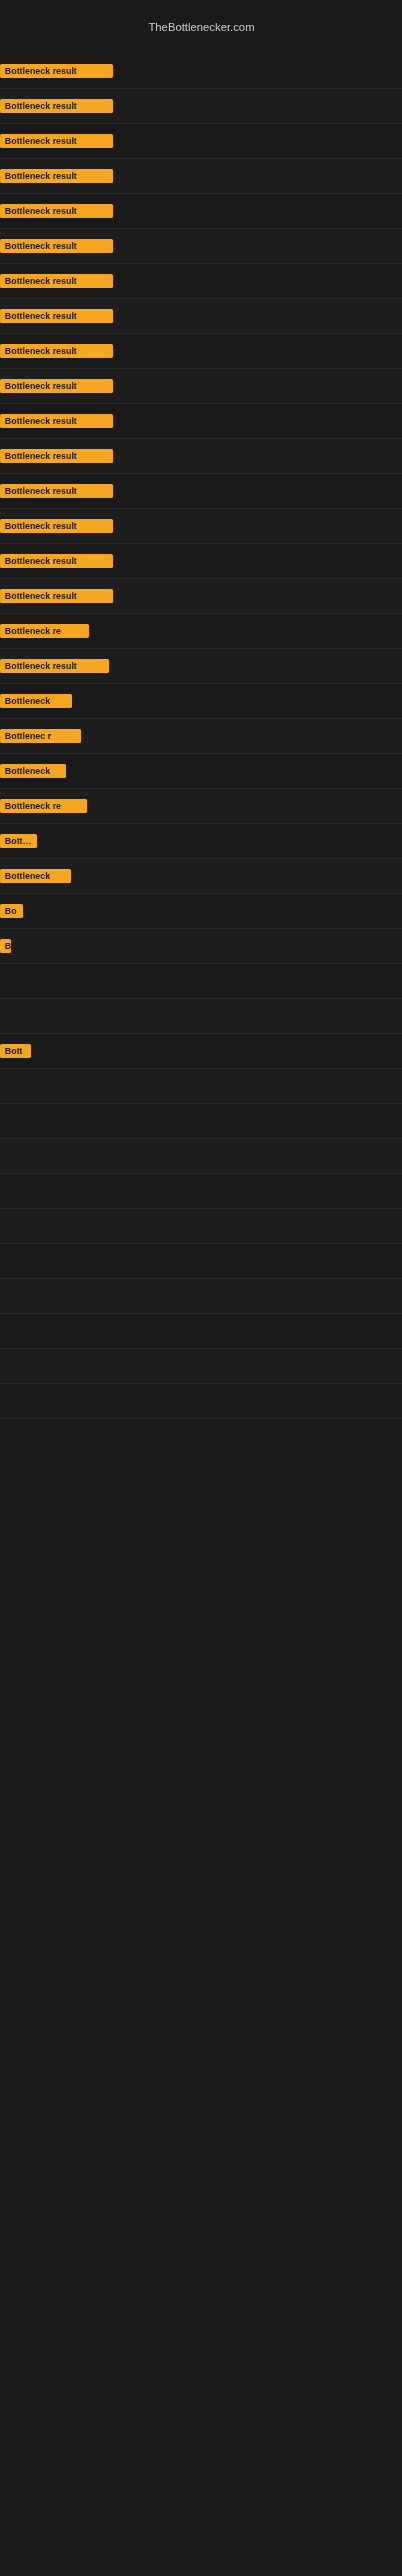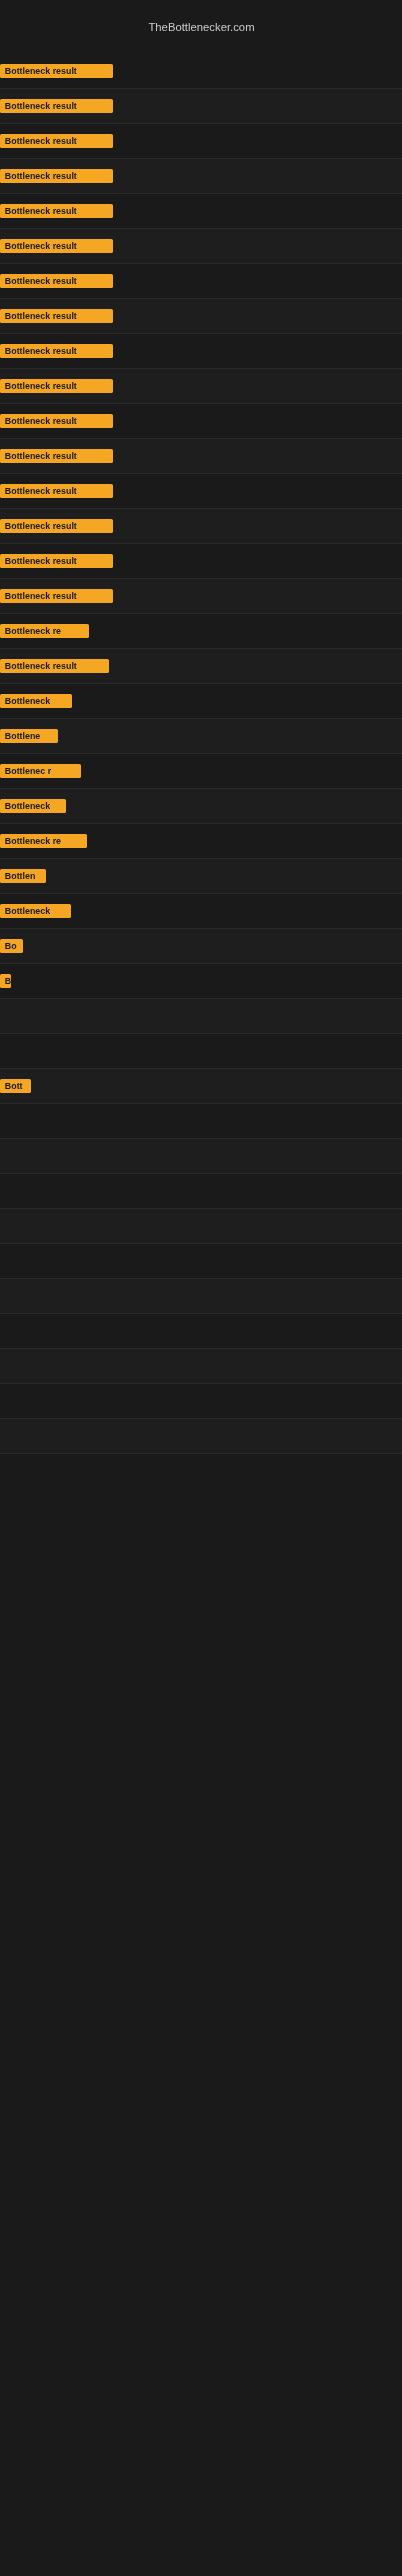--- a/index.html
+++ b/index.html
@@ -114,33 +114,30 @@
     <div class="result-row">
       <span class="bottleneck-label" style="max-width: 89px; width: 89px;">Bottleneck re</span>
     </div>
     <div class="result-row">
       <span class="bottleneck-label" style="max-width: 109px; width: 109px;">Bottleneck result</span>
     </div>
     <div class="result-row">
       <span class="bottleneck-label" style="max-width: 72px; width: 72px;">Bottleneck</span>
     </div>
     <div class="result-row">
-      <span class="bottleneck-label" style="max-width: 58px; width: 58px;">Bottlene</span>
-    </div>
-    <div class="result-row">
       <span class="bottleneck-label" style="max-width: 81px; width: 81px;">Bottlenec r</span>
     </div>
     <div class="result-row">
       <span class="bottleneck-label" style="max-width: 66px; width: 66px;">Bottleneck</span>
     </div>
     <div class="result-row">
       <span class="bottleneck-label" style="max-width: 87px; width: 87px;">Bottleneck re</span>
     </div>
     <div class="result-row">
-      <span class="bottleneck-label" style="max-width: 52px; width: 46px;">Bottlen</span>
+      <span class="bottleneck-label" style="max-width: 52px; width: 37px;">Bottlen</span>
     </div>
     <div class="result-row">
       <span class="bottleneck-label" style="max-width: 71px; width: 71px;">Bottleneck</span>
     </div>
     <div class="result-row">
       <span class="bottleneck-label" style="max-width: 22.5px; width: 22.5px;">Bo</span>
     </div>
     <div class="result-row">
       <span class="bottleneck-label" style="max-width: 11.3px; width: 11.3px;">B</span>
     </div>

